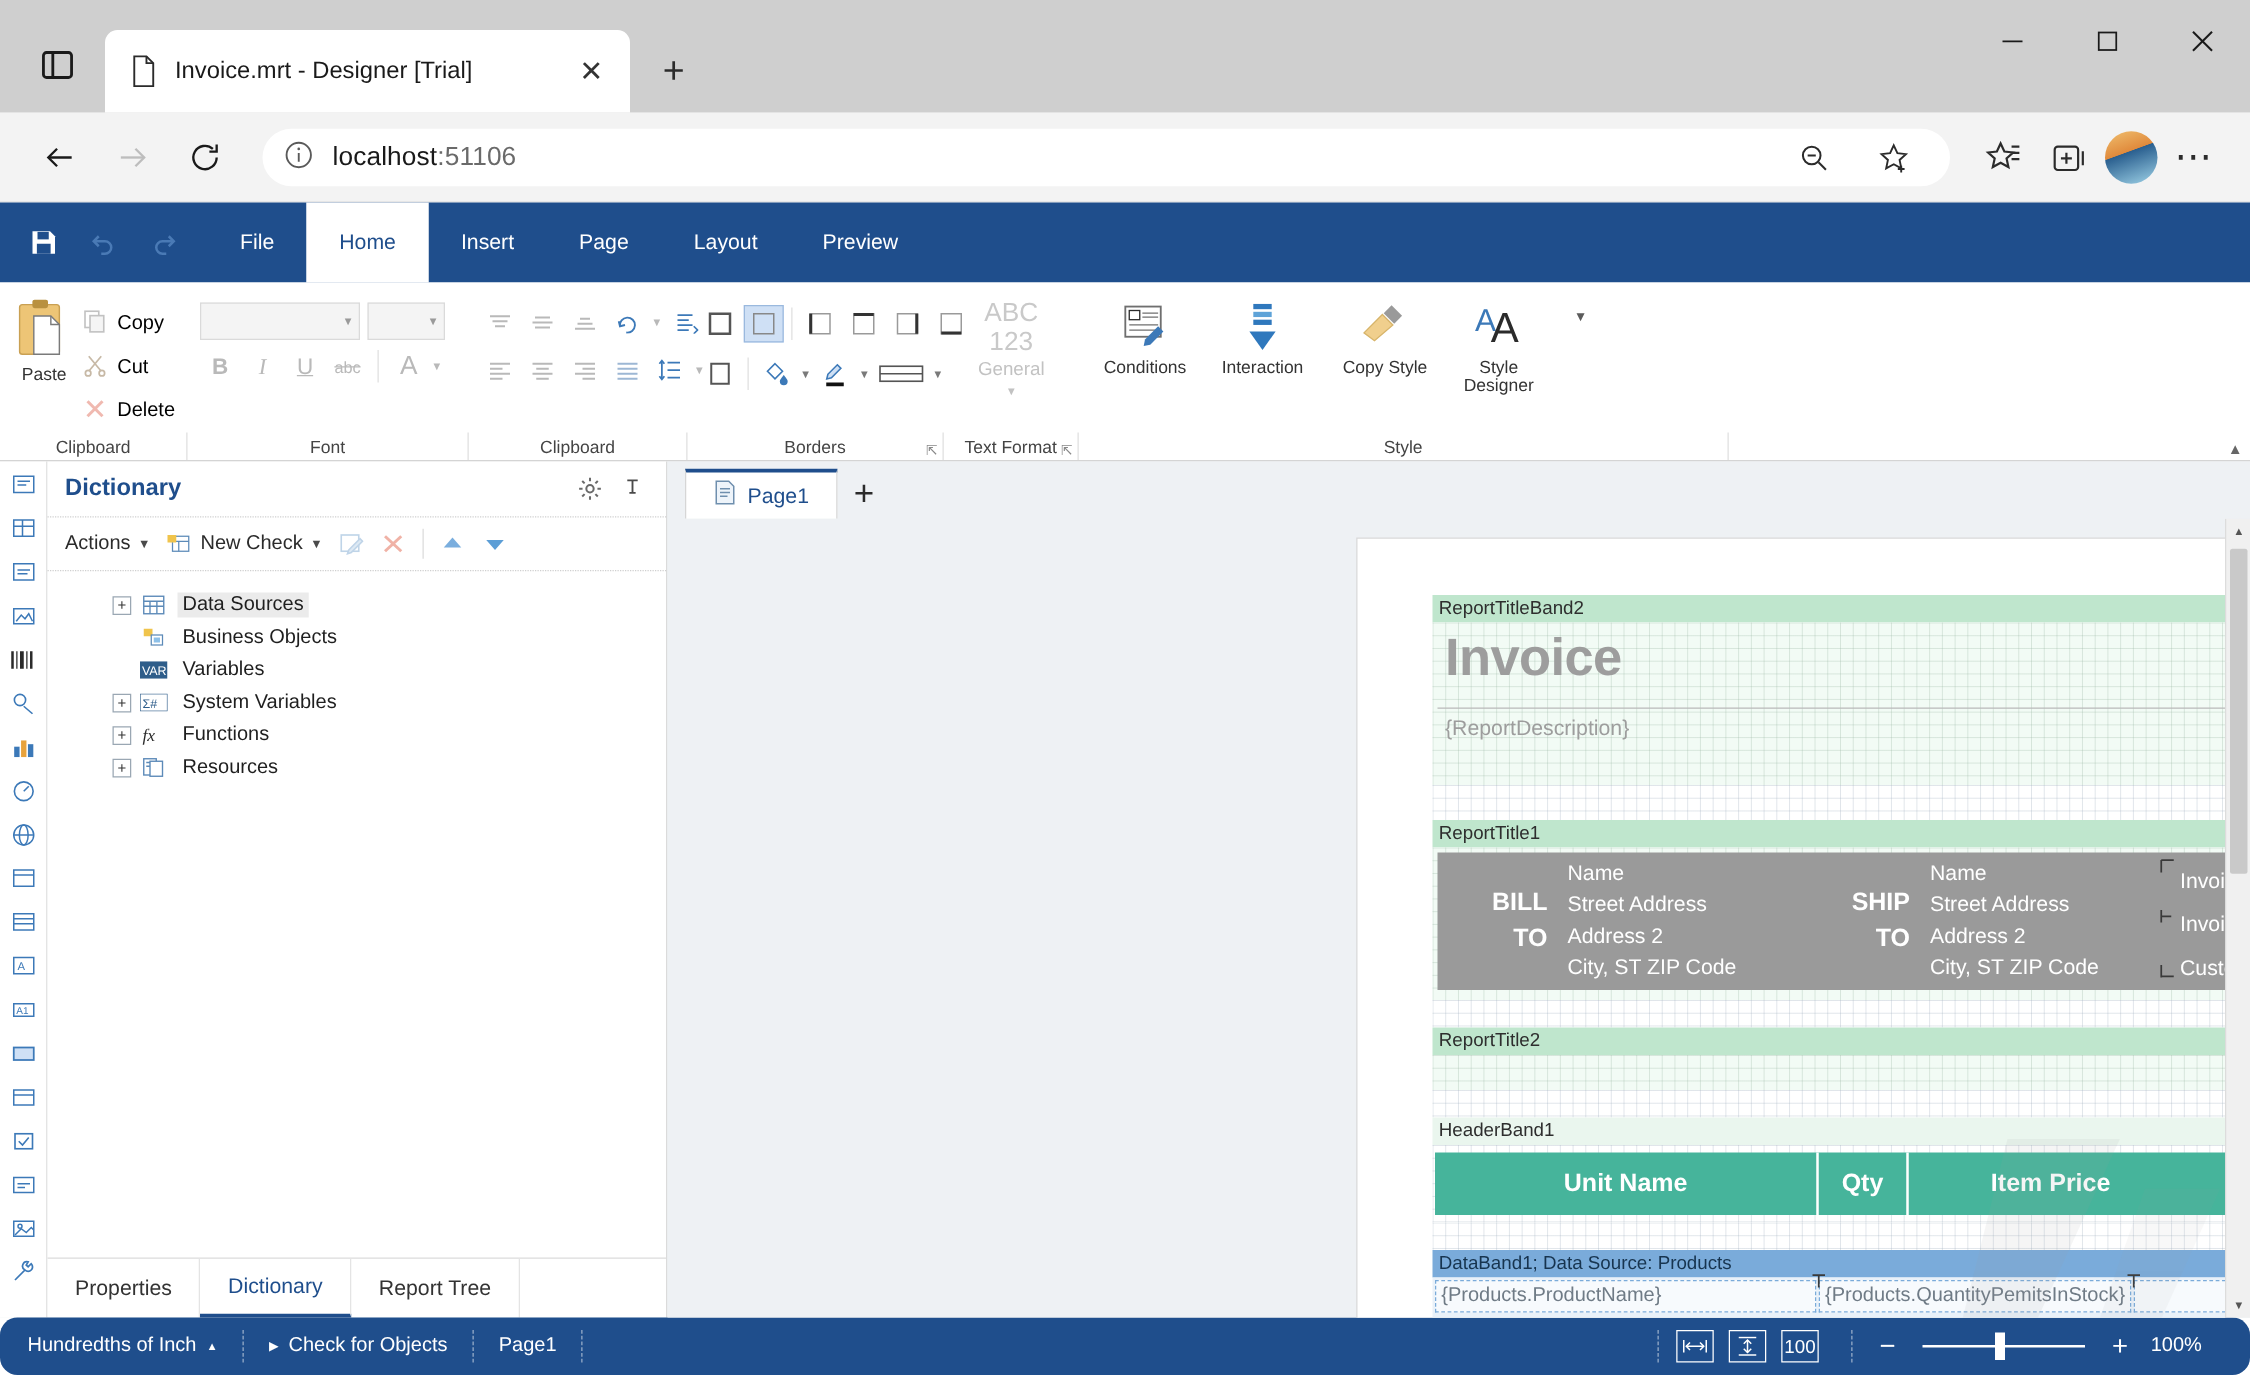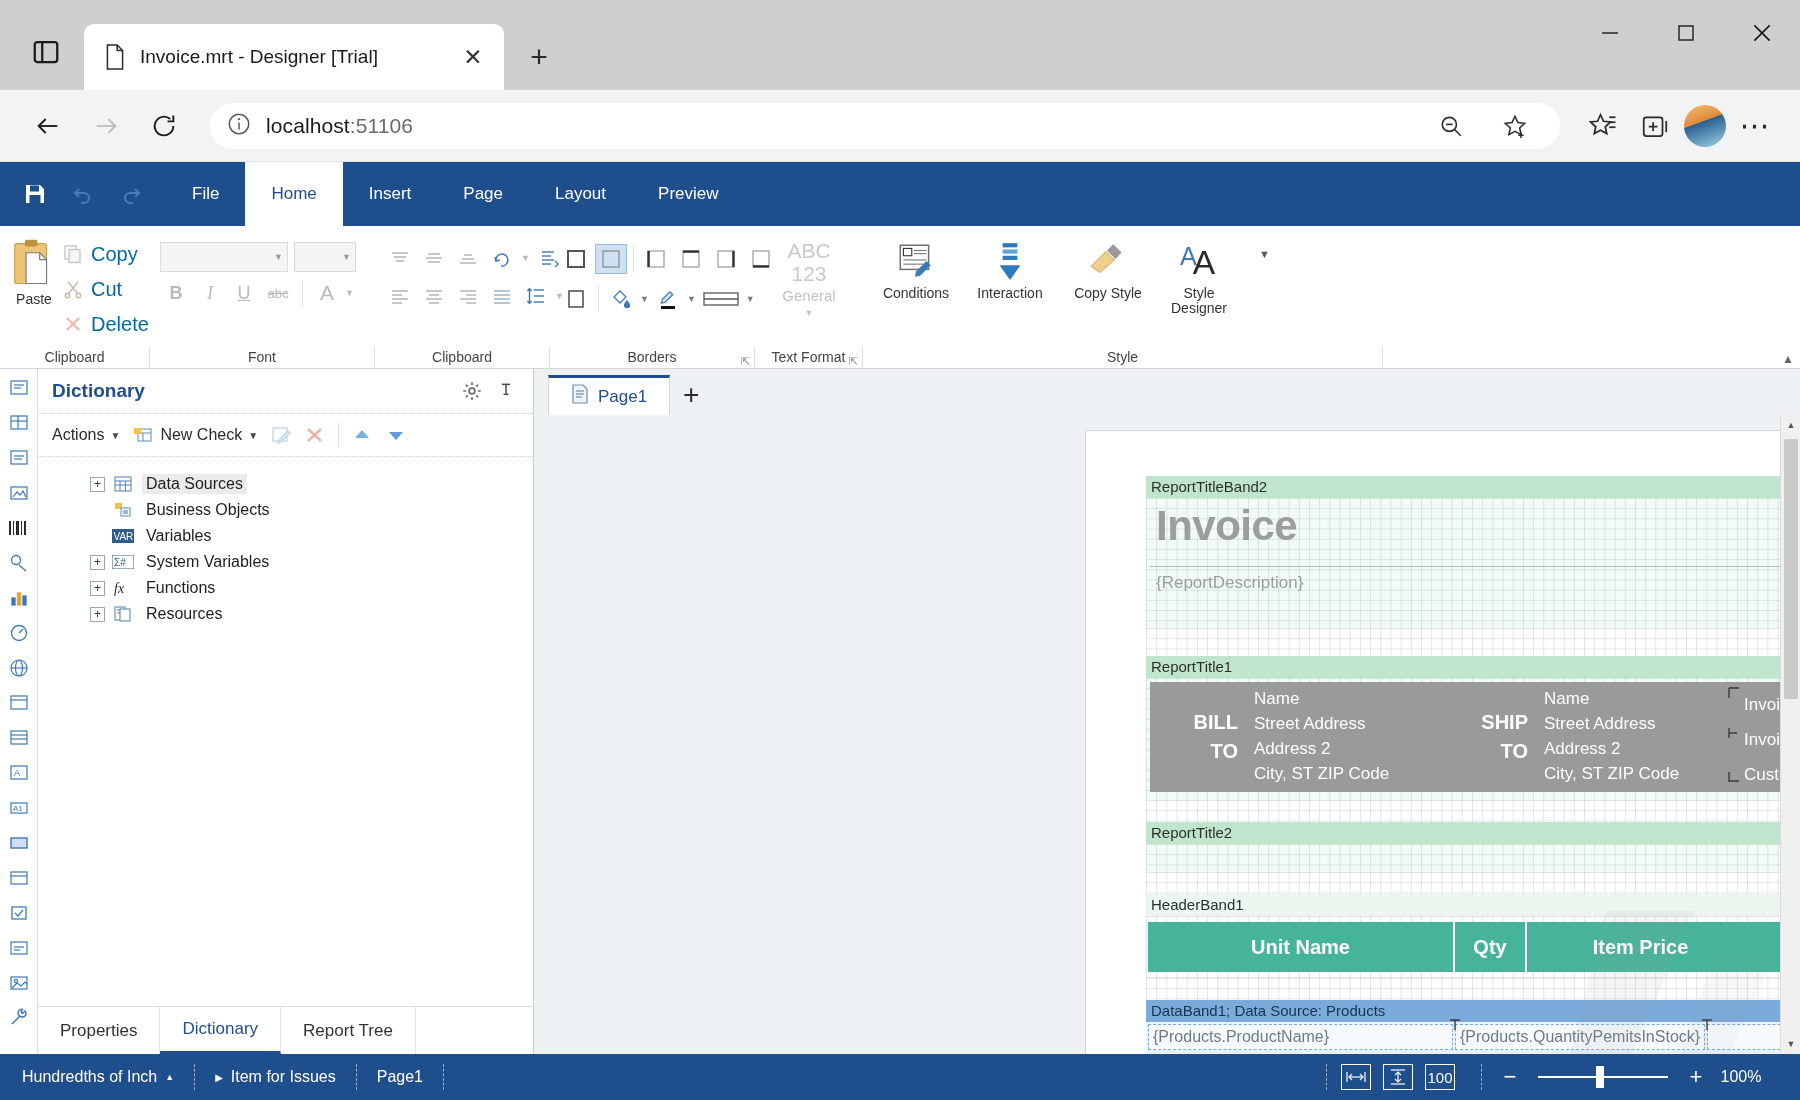--- a/index.html
+++ b/index.html
@@ -74,21 +74,21 @@
   .rgroup-content { flex: 1 1 auto; display: flex; align-items: flex-start; padding: 4px 10px 0 10px; }
   .rgroup-label {
     height: 22px; font-size: 14px; color: #444; text-align: center; line-height: 22px;
     border-right: 1px solid #e0e0e0; position: relative;
   }
   .rgroup:last-child .rgroup-label { border-right: none; }
   .rgroup-label .dlg { position: absolute; right: 4px; top: 4px; font-size: 11px; color: #888; }
 
   .big-btn { display:flex; flex-direction: column; align-items: center; width: 64px; padding-top: 2px; }
   .big-btn .lbl { font-size: 14px; color: #333; margin-top: 4px; text-align:center; line-height: 1.05; }
-  .small-btn { display: flex; align-items: center; gap: 7px; height: 28px; font-size: 20px; color: #0369a1; }
+  .small-btn { display: flex; align-items: flex-end; gap: 7px; height: 28px; font-size: 16px; color: #000000; }
   .icon-sq { width: 22px; height: 22px; display:flex; align-items:center; justify-content:center; }
 
   .font-row { display: flex; gap: 6px; margin-bottom: 6px; }
   .combo { height: 30px; background: #f4f4f4; border: 1px solid #dadada; display:flex; align-items:center; justify-content:flex-end; padding-right: 4px; }
   .combo .car { font-size: 9px; color: #9a9a9a; }
   .fmt-row { display: flex; align-items: center; gap: 2px; }
   .fmt-btn { width: 32px; height: 30px; display:flex; align-items:center; justify-content:center; font-size: 18px; color: #b9b9b9; }
   .sep-v { width: 1px; height: 26px; background: #e0e0e0; margin: 0 6px; }
 
   .align-btn { width: 30px; height: 28px; display:flex; align-items:center; justify-content:center; }
@@ -202,21 +202,21 @@
 
   .wm { position: absolute; left: 1020px; top: 860px; width: 330px; height: 260px; pointer-events: none;
         opacity: .18; overflow: hidden; }
 
   .vscroll { width: 20px; background: #f0f0f0; border-left: 1px solid #dcdcdc; position: relative; }
   .vscroll .thumb { position: absolute; left: 3px; width: 14px; background: #c9c9c9; border-radius: 2px; }
   .vscroll .arr { position:absolute; left:0; width: 20px; height: 20px; display:flex; align-items:center; justify-content:center; font-size: 9px; color: #555; }
 
   
   .statusbar {
-    height: 46px; background: #1f4e8c; color: #fff; display: flex; align-items: center; font-size: 16px;
+    height: 46px; background: #1f4e8c; color: #fff; display: flex; align-items: center; font-size: 16px; border-radius: 14px;
   }
   .sb-item { padding: 0 20px; display:flex; align-items:center; gap: 8px; height: 26px; border-right: 1px dashed rgba(255,255,255,.55); }
   .sb-item.first { padding-left: 22px; }
   .sb-spacer { flex: 1 1 auto; }
   .sb-zbtn { width: 30px; height: 26px; display:flex; align-items:center; justify-content:center; border: 1px solid #fff; font-size: 11px; margin-right: 12px; }
   .zoom-slider { width: 130px; height: 2px; background: #ffffff; position: relative; margin: 0 18px; }
   .zoom-slider .knob { position: absolute; left: 58px; top: -10px; width: 8px; height: 22px; background: #fff; }
   .zoom-pct { width: 70px; text-align: center; }
   .plus-minus { font-size: 22px; line-height: 1; width: 20px; text-align:center; }
 </style>
@@ -1074,21 +1074,21 @@
     </div>
   </div>
 
   <div class="statusbar">
     <div class="sb-item first">
       <span>Hundredths of Inch</span>
       <span style="font-size:9px;">▲</span>
     </div>
     <div class="sb-item">
       <span style="font-size:10px;">▶</span>
-      <span>Item for Issues</span>
+      <span>Check for Objects</span>
     </div>
     <div class="sb-item">
       <span>Page1</span>
     </div>
     <div class="sb-spacer"></div>
 
     <div style="display:flex;align-items:center;padding:0 14px;border-left:1px dashed rgba(255,255,255,.55);height:26px;">
       <span class="sb-zbtn">
         <svg width="20" height="14" viewBox="0 0 20 14" stroke="#ffffff" fill="none" stroke-width="1.2">
           <line x1="1" y1="2" x2="1" y2="12"></line>

